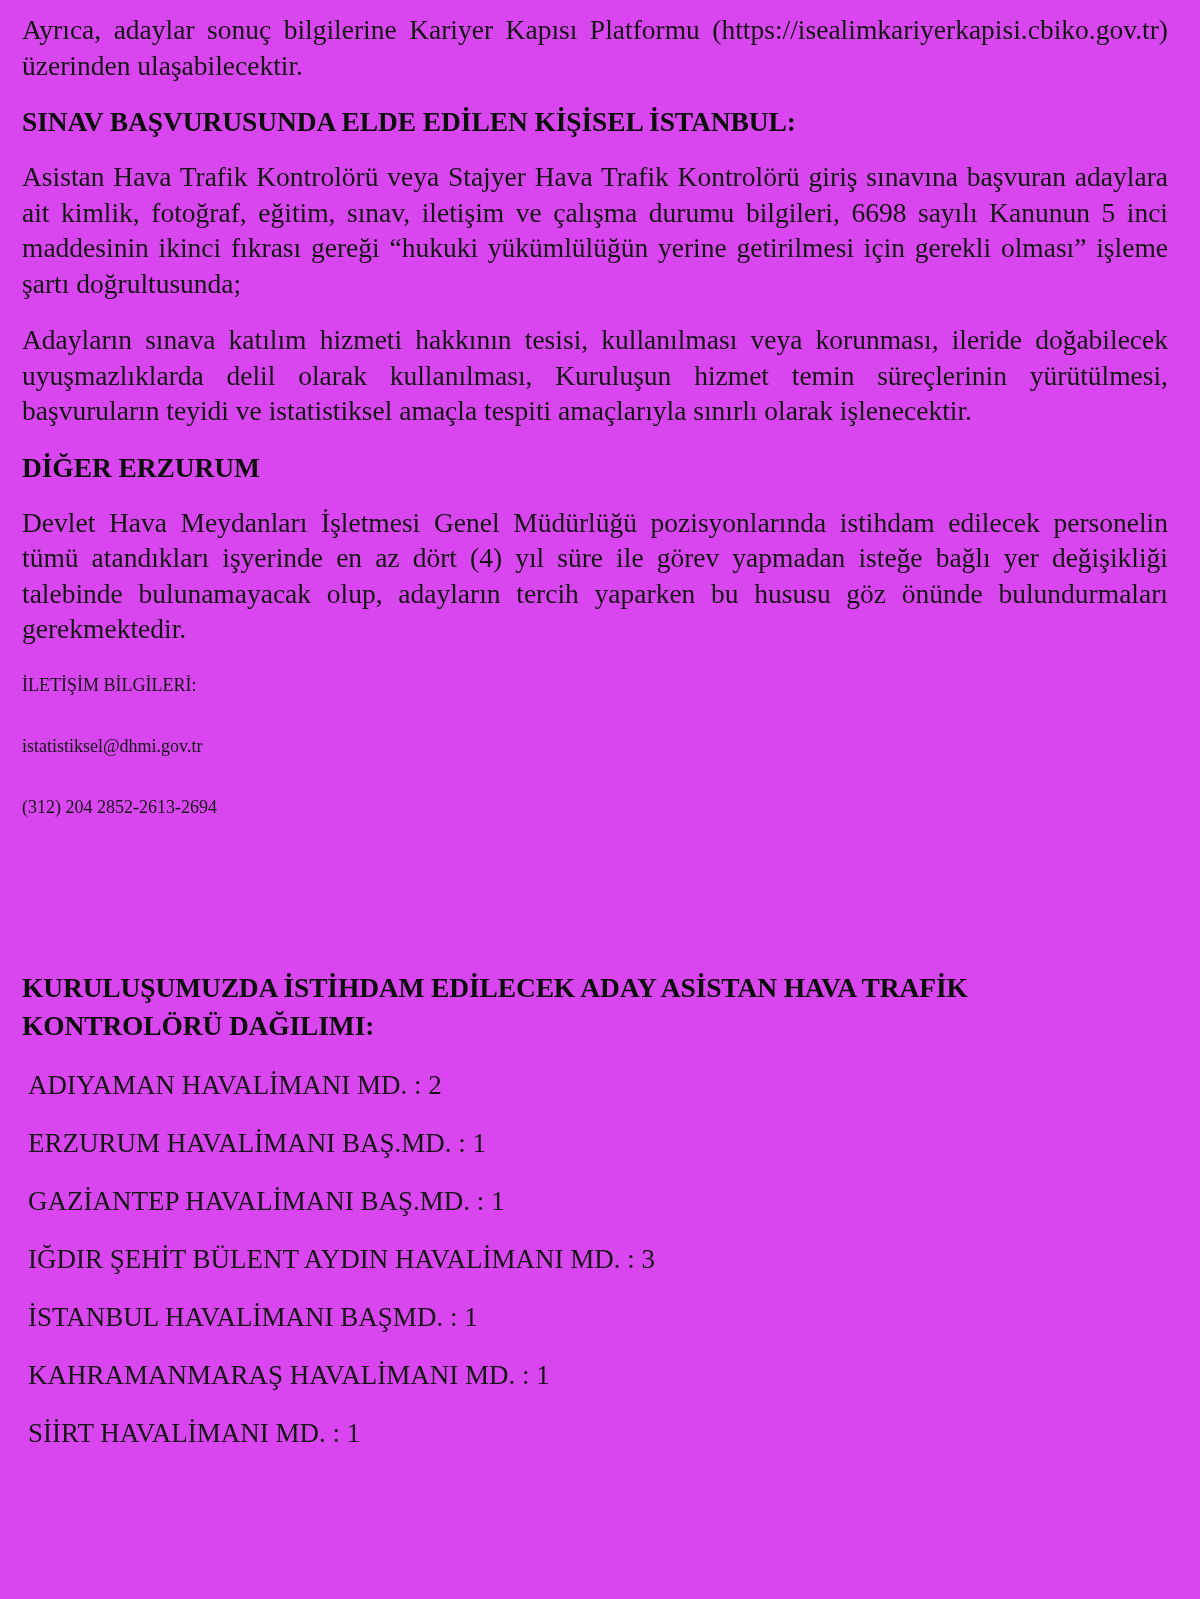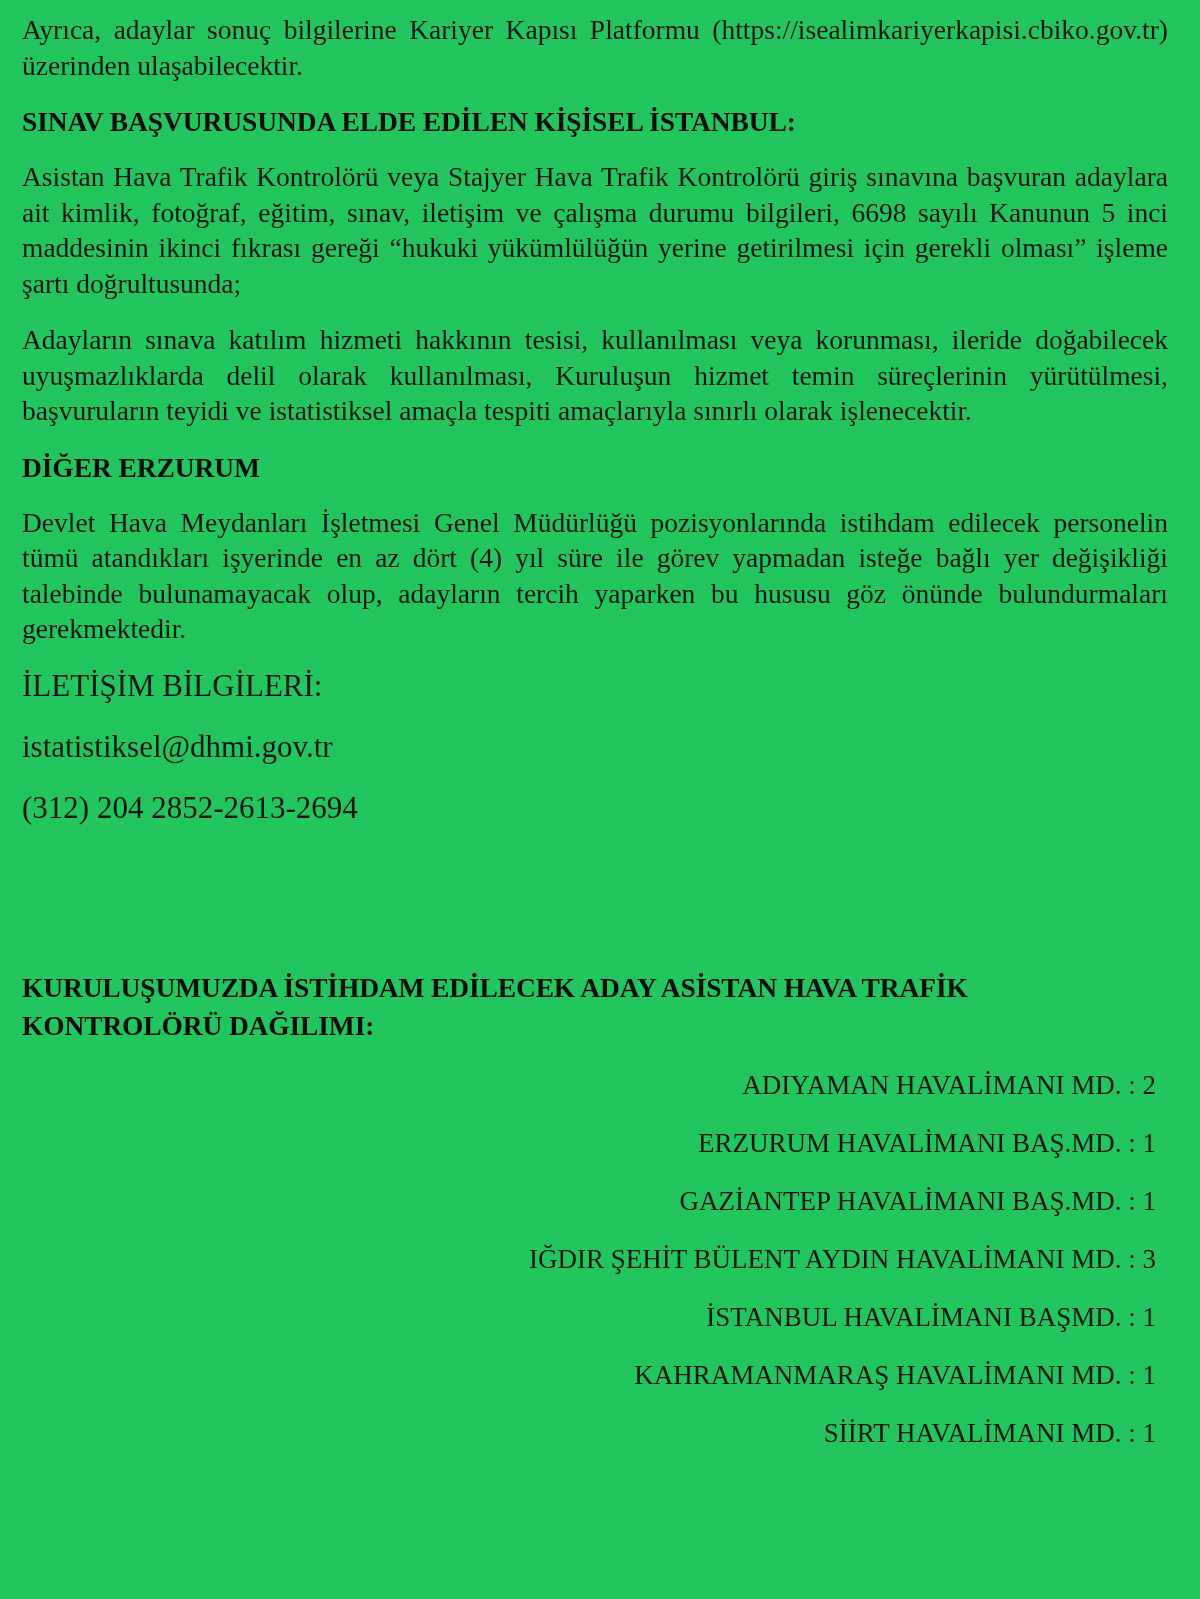--- a/index.html
+++ b/index.html
@@ -16,21 +16,21 @@
     color: #1a1a1a;
     overflow: hidden;
   }
 
   .page {
     position: relative;
     width: 1200px;
     height: 1599px;
     box-sizing: border-box;
     padding: 0 32px 0 22px;
-    background: #22c55e;
+    background: #d946ef;
   }
 
   .para {
     font-size: 27.5px;
     line-height: 35.5px;
     text-align: justify;
     text-justify: inter-word;
     margin: 0 0 21px 0;
     color: #161616;
     -webkit-hyphens: none;
@@ -54,39 +54,38 @@
     font-size: 27.5px;
     line-height: 38px;
     font-weight: bold;
     margin: 0 0 24px 0;
     color: #0d0d0d;
     letter-spacing: -0.15px;
     max-width: 1100px;
   }
 
   .plain-line {
-    font-size: 31px;
+    font-size: 18px;
     line-height: 35px;
     margin: 0 0 22px 0;
     color: #161616;
   }
 
   .contact-block .plain-line {
     margin-bottom: 26px;
   }
 
   .spacer-gap {
     height: 118px;
   }
 
   .dist-list {
     list-style: none;
-    margin: 12px;
+    margin: 6px;
     padding: 0;
-    text-align: right;
   }
 
   .dist-item {
     font-size: 27px;
     line-height: 33px;
     margin: 0 0 25px 0;
     color: #161616;
     white-space: nowrap;
   }
 

